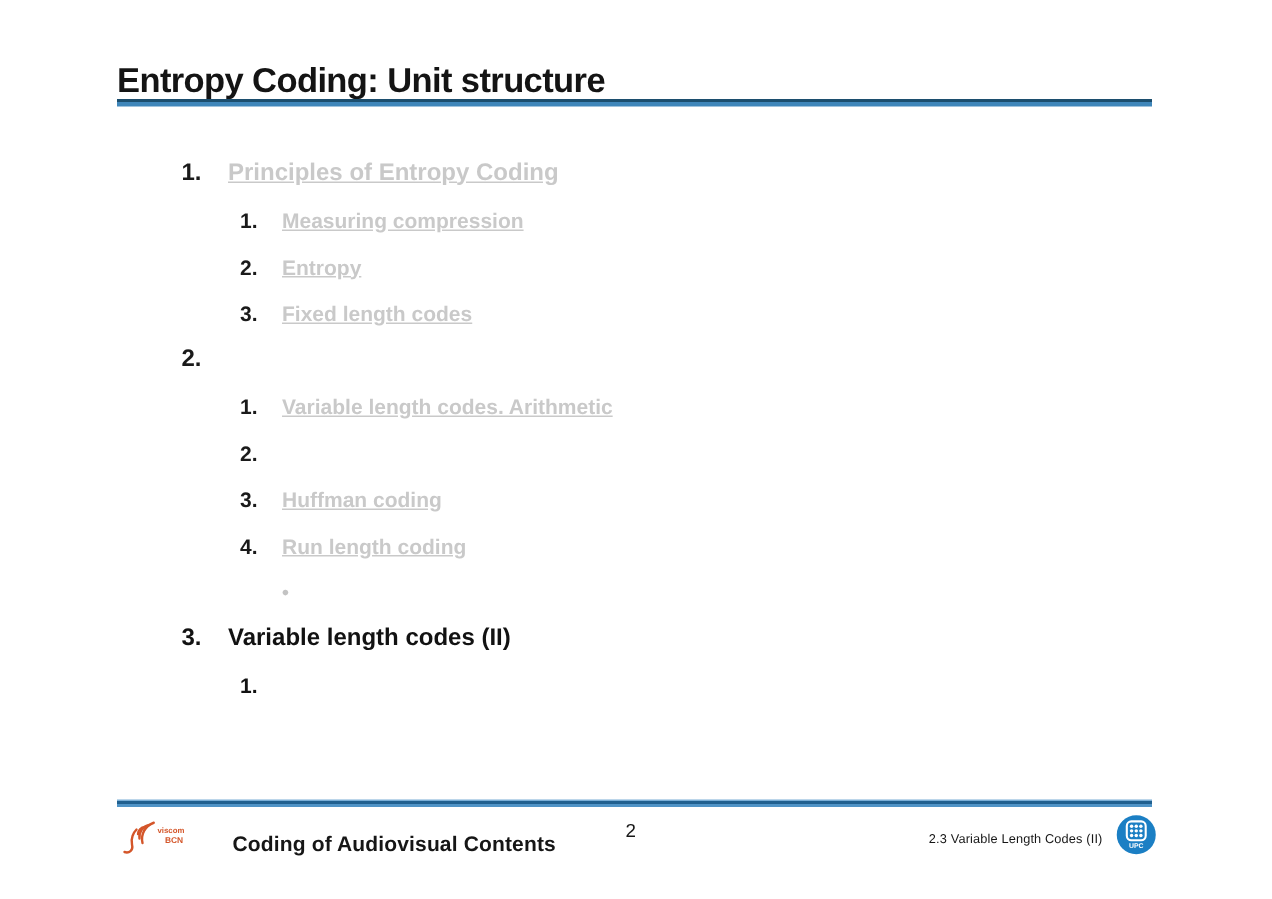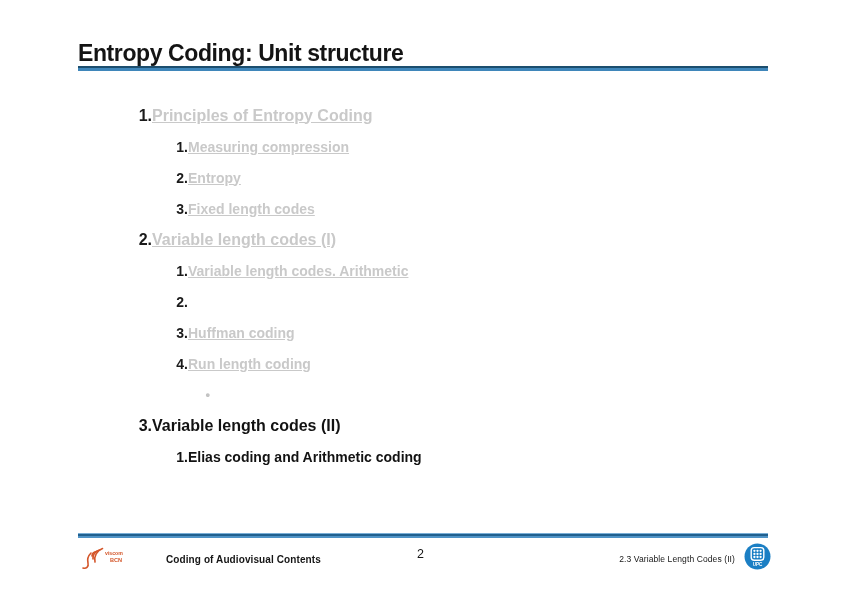--- a/index.html
+++ b/index.html
@@ -2,21 +2,20 @@
 <html><head>
 <meta charset="utf-8">
 <style>
   html,body { margin:0; padding:0; background:#fff; }
   .slide {
     position:relative;
     width:848px; height:599px;
     background:#ffffff;
     font-family:"Liberation Sans", sans-serif;
     overflow:hidden;
-    text-align:right;
   }
   
   .title {
     position:absolute; left:78px; top:40px;
     font-size:23px; font-weight:bold; color:#141414;
     letter-spacing:-0.4px; white-space:nowrap;
   }
   .title-rule {
     position:absolute; left:78px; top:66px;
     width:690px; height:5px;
@@ -37,21 +36,21 @@
   .cur .label, .cur .num { color:#121212; }
   
   .footer-rule {
     position:absolute; left:78px; top:533px;
     width:690px; height:5px;
     background:linear-gradient(to bottom, #79aed6 0 22%, #20608f 22% 62%, #4f93c6 62% 100%);
   }
   .viscom-logo { position:absolute; left:80px; top:543px; width:48px; height:30px; }
   .footer-course {
     position:absolute; left:155px; top:554px;
-    font-size:10px; font-weight:bold; color:#161616; letter-spacing:0.1px;margin-left:11px;
+    font-size:14px; font-weight:bold; color:#161616; letter-spacing:0.1px;
   }
   .footer-page {
     position:absolute; left:417px; top:547px;
     font-size:12.5px; color:#161616;
   }
   .footer-section {
     position:absolute; right:113px; top:554px;
     font-size:8.5px; font-weight:normal; color:#161616; letter-spacing:0.1px;
   }
   .upc-logo { position:absolute; left:744px; top:543px; width:27px; height:27px; }
@@ -76,21 +75,20 @@
     <div class="row l2 dim">
       <span class="num">2.</span>
       <span class="label">Entropy</span>
     </div>
     <div class="row l2 dim">
       <span class="num">3.</span>
       <span class="label">Fixed length codes</span>
     </div>
     <div class="row l1 dim">
       <span class="num">2.</span>
-      <span class="label">Variable length codes (I)</span>
     </div>
     <div class="row l2 dim">
       <span class="num">1.</span>
       <span class="label">Variable length codes. Arithmetic</span>
     </div>
     <div class="row l2 dim">
       <span class="num">2.</span>
     </div>
     <div class="row l2 dim">
       <span class="num">3.</span>
@@ -102,21 +100,20 @@
     </div>
     <div class="row l3 dim">
       <span class="num">•</span>
     </div>
     <div class="row l1 cur">
       <span class="num">3.</span>
       <span class="label">Variable length codes (II)</span>
     </div>
     <div class="row l2 cur">
       <span class="num">1.</span>
-      <span class="label">Elias coding and Arithmetic coding</span>
     </div>
   </div>
 
   <div class="footer-rule"></div>
 
   <svg class="viscom-logo" viewBox="0 0 48 30" xmlns="http://www.w3.org/2000/svg">
     <g fill="none" stroke="#d4562a" stroke-width="1.6" stroke-linecap="round">
       <path d="M11,10 C9,12 7,16 8,20 C9,24 6,26 3,25"></path>
       <path d="M12,13 A4.5 4.5 0 0 1 16.5,8.5"></path>
       <path d="M13,16 A8 8 0 0 1 19.5,7"></path>

